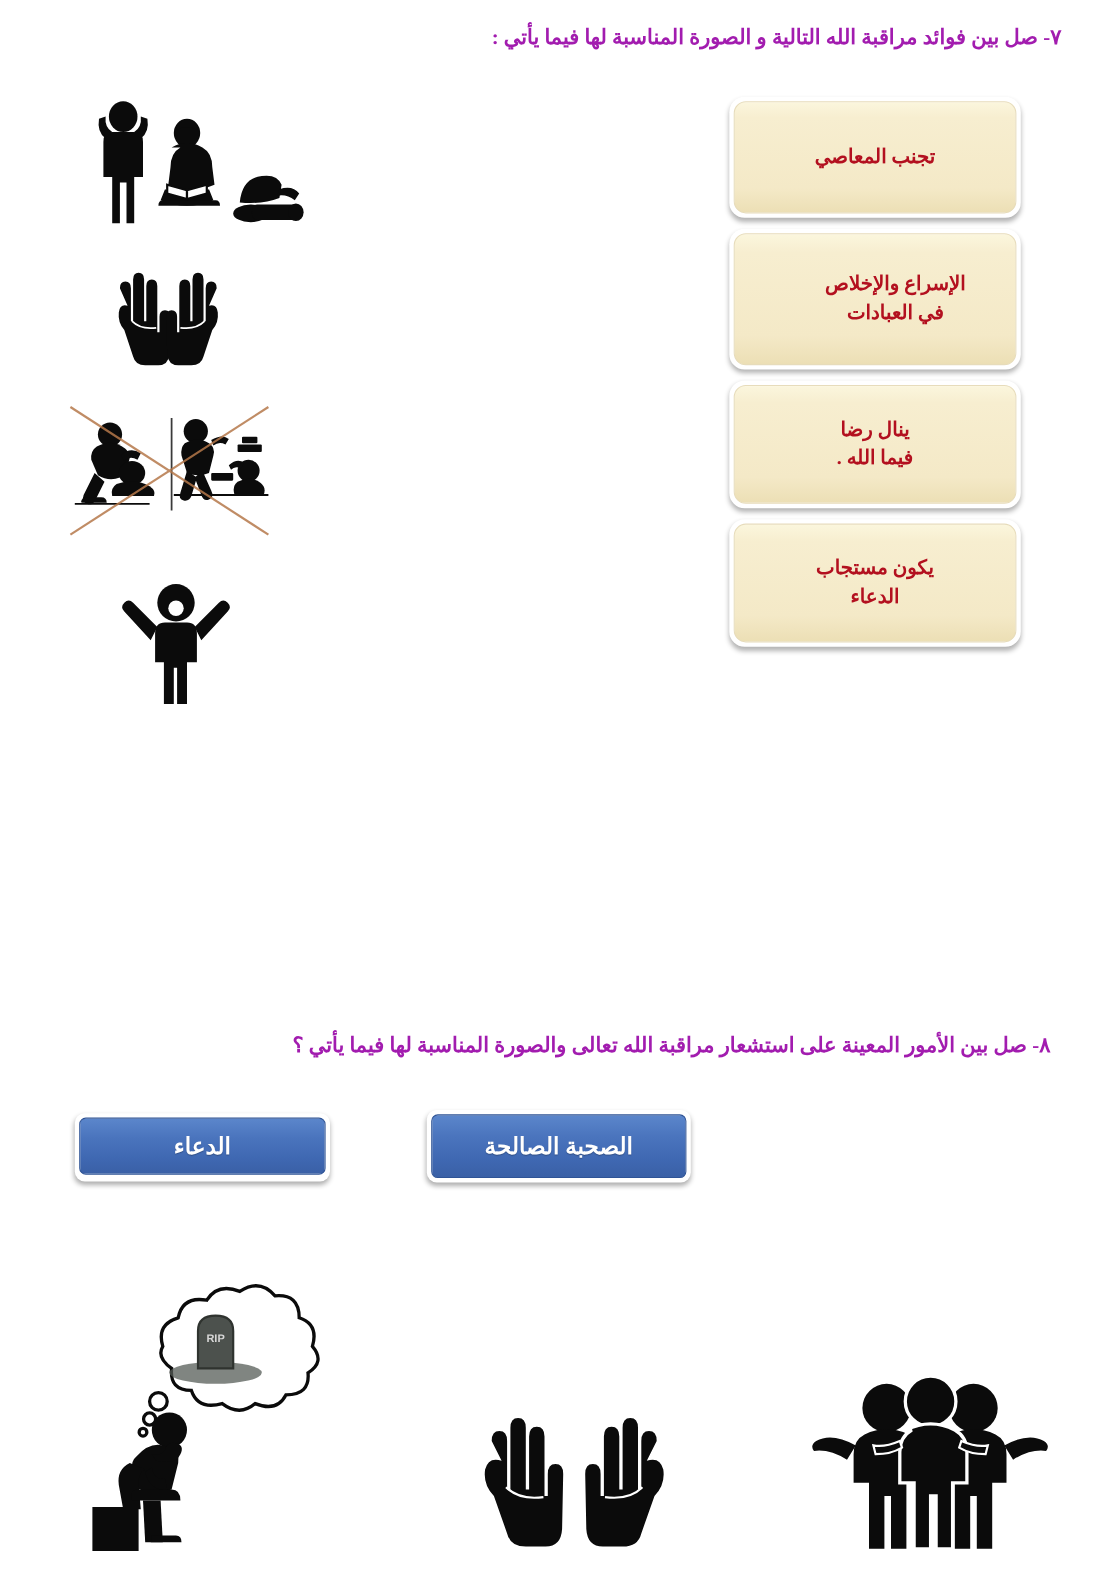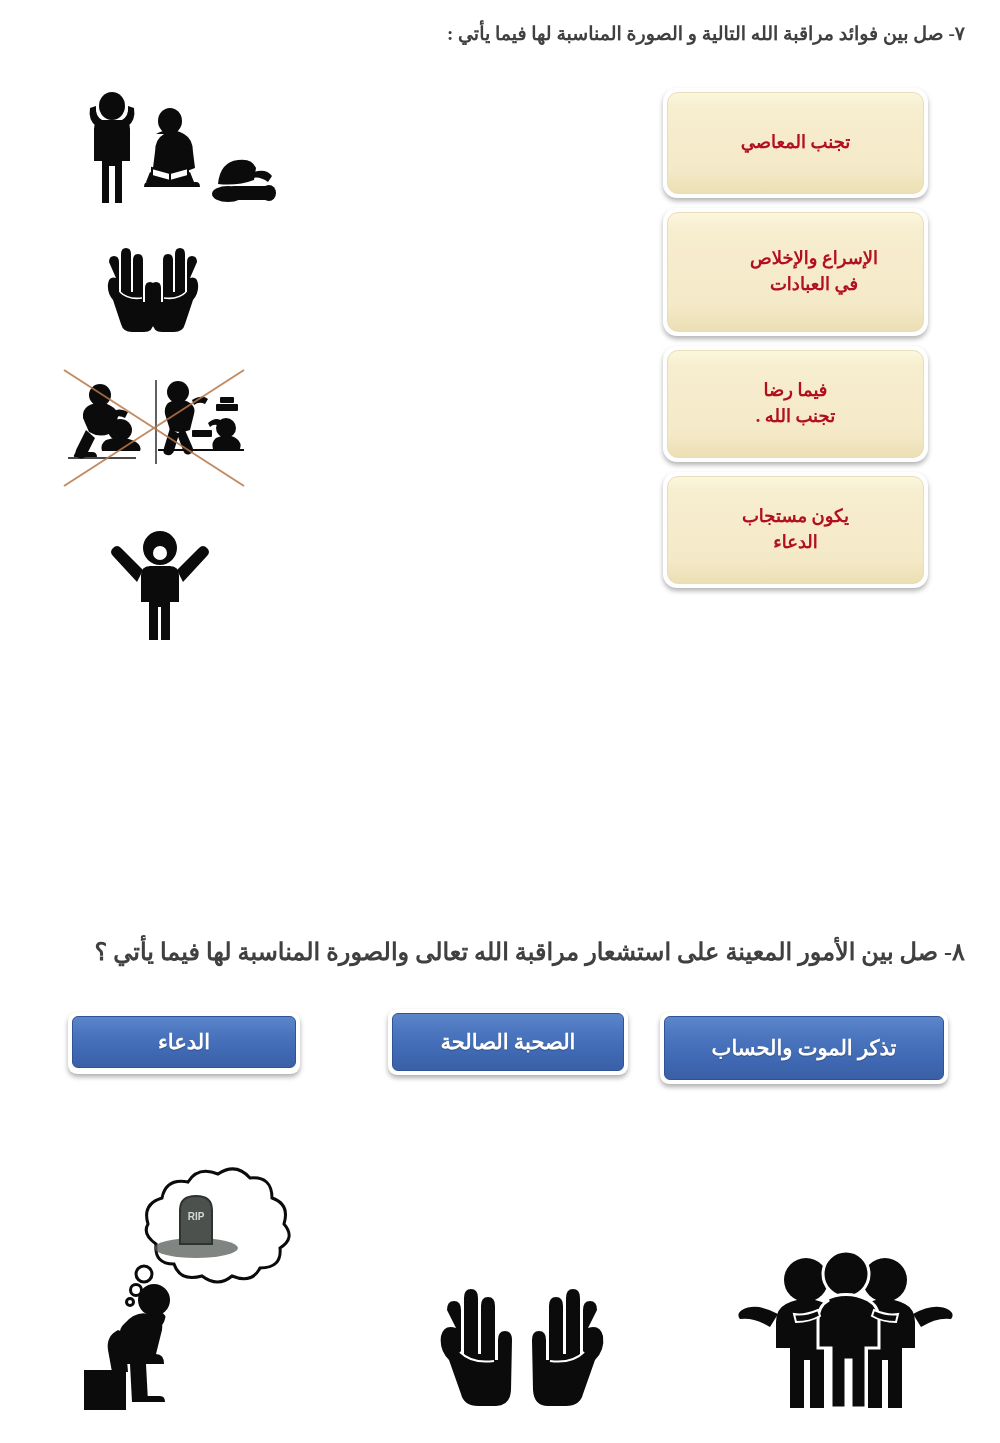--- a/index.html
+++ b/index.html
@@ -9,30 +9,30 @@
     background:#ffffff;
     font-family:"Liberation Serif","DejaVu Serif",serif;
     position:relative;
     overflow:hidden;
   }
   .page{position:relative;width:1000px;height:1443px;}
 
   
   .q-heading{
     position:absolute;
-    color:#404040;
+    color:#a21caf;
     font-weight:bold;
     font-size:19px;
     letter-spacing:0px;
     white-space:nowrap;
     direction:rtl;
     text-align:right;
   }
   #heading-7{ top:22px; right:35px; }
-  #heading-8{ top:938px; right:35px; font-size:24px;}
+  #heading-8{ top:938px; right:45px; font-size:19px;}
 
   
   .beige-col{
     position:absolute;
     top:88px; right:72px;
     width:265px;
     display:flex;
     flex-direction:column;
     gap:10px;
   }
@@ -140,22 +140,22 @@
         <span>
           <span>الإسراع والإخلاص</span><br>
           <span>في العبادات</span>
         </span>
       </div>
     </div>
 
     <div class="beige-box h-118">
       <div class="beige-inner">
         <span>
-          <span>فيما رضا</span><br>
-          <span>تجنب الله .</span>
+          <span>ينال رضا</span><br>
+          <span>فيما الله .</span>
         </span>
       </div>
     </div>
 
     <div class="beige-box h-118">
       <div class="beige-inner">
         <span>
           <span>يكون مستجاب</span><br>
           <span>الدعاء</span>
         </span>
@@ -266,25 +266,20 @@
         <span>الدعاء</span>
       </div>
     </div>
 
     <div class="blue-btn" id="btn-sohba">
       <div class="blue-inner">
         <span>الصحبة الصالحة</span>
       </div>
     </div>
 
-    <div class="blue-btn" id="btn-death">
-      <div class="blue-inner">
-        <span>تذكر الموت والحساب</span>
-      </div>
-    </div>
 
   </div>
 
   <div class="pict" id="pic-think">
     <svg viewBox="0 0 230 262" width="230" height="262" aria-hidden="true">
 
       <g fill="#ffffff" stroke="#0b0b0b" stroke-width="3">
         <path d="M76 76 q-6 -20 14 -26 q4 -20 26 -16 q10 -16 30 -8 q18 -12 32 4 q22 -2 22 20 q18 6 12 26 q12 14 -4 24 q2 20 -20 20 q-8 16 -28 8 q-14 12 -30 0 q-22 6 -28 -12 q-20 0 -18 -20 q-14 -10 -8 -20z"></path>
         <circle cx="72" cy="126" r="8"></circle>
         <circle cx="64" cy="142" r="5.5"></circle>

